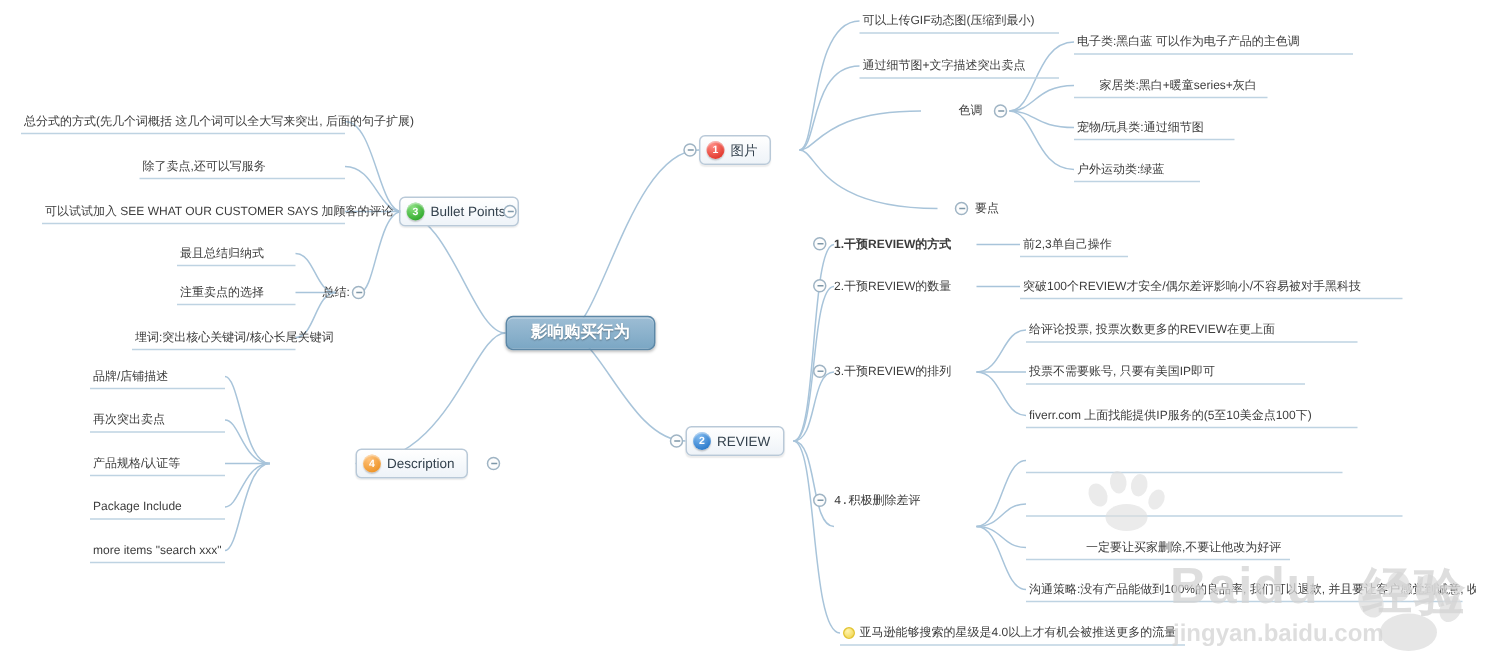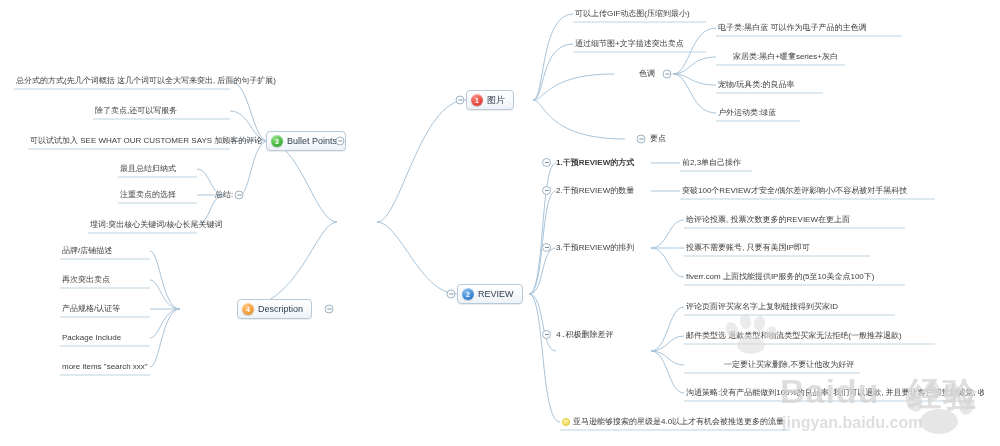--- a/index.html
+++ b/index.html
@@ -231,36 +231,39 @@
       <line x1="88" y1="233" x2="197" y2="233"></line>
 
       <line x1="60" y1="259" x2="150" y2="259"></line>
       <line x1="60" y1="288" x2="150" y2="288"></line>
       <line x1="60" y1="317" x2="150" y2="317"></line>
       <line x1="60" y1="346" x2="150" y2="346"></line>
       <line x1="60" y1="375" x2="150" y2="375"></line>
     </g>
   </svg>
 
+  <div class="node box root" style="left:337px; top:222px;">
+    <span>影响购买行为</span>
+  </div>
 
   <div class="node box" style="left:466px; top:100px;">
     <span class="badge red">1</span>
     <span>图片</span>
   </div>
   <div class="handle" style="left:460px; top:100px;"></div>
 
   <div class="node leaf" style="left:573px; top:14px;">可以上传GIF动态图(压缩到最小)</div>
   <div class="node leaf" style="left:573px; top:44px;">通过细节图+文字描述突出卖点</div>
 
   <div class="node leaf" style="left:637px; top:74px;">色调</div>
   <div class="handle" style="left:667px; top:74px;"></div>
 
   <div class="node leaf" style="left:716px; top:28px;">电子类:黑白蓝 可以作为电子产品的主色调</div>
   <div class="node leaf" style="left:716px; top:57px;margin-left:15px;">家居类:黑白+暖童series+灰白</div>
-  <div class="node leaf" style="left:716px; top:85px;">宠物/玩具类:的良品率</div>
+  <div class="node leaf" style="left:716px; top:85px;">宠物/玩具类:通过细节图</div>
   <div class="node leaf" style="left:716px; top:113px;">户外运动类:绿蓝</div>
 
   <div class="node leaf" style="left:648px; top:139px;">要点</div>
   <div class="handle" style="left:641px; top:139px;"></div>
 
   <div class="node box" style="left:457px; top:294px;">
     <span class="badge blue">2</span>
     <span>REVIEW</span>
   </div>
   <div class="handle" style="left:451px; top:294px;"></div>
@@ -278,22 +281,20 @@
   <div class="node leaf" style="left:540px; top:248px;">
     <span class="row-handle"></span><span>3.干预REVIEW的排列</span>
   </div>
   <div class="node leaf" style="left:684px; top:220px;">给评论投票, 投票次数更多的REVIEW在更上面</div>
   <div class="node leaf" style="left:684px; top:248px;">投票不需要账号, 只要有美国IP即可</div>
   <div class="node leaf" style="left:684px; top:277px;">fiverr.com 上面找能提供IP服务的(5至10美金点100下)</div>
 
   <div class="node leaf" style="left:540px; top:335px;font-family:Liberation Mono, monospace;">
     <span class="row-handle"></span><span>4.积极删除差评</span>
   </div>
-  <div class="node leaf" style="left:684px; top:307px;">评论页面评买家名字上复制链接得到买家ID</div>
-  <div class="node leaf" style="left:684px; top:336px;">邮件类型选 退款类型和物流类型买家无法拒绝(一般推荐退款)</div>
   <div class="node leaf" style="left:684px; top:365px;margin-left:38px;">一定要让买家删除,不要让他改为好评</div>
   <div class="node leaf" style="left:684px; top:393px; overflow:hidden; max-width:300px;">沟通策略:没有产品能做到100%的良品率, 我们可以退款, 并且要让客户感觉到诚意, 收邮件的比例也</div>
 
   <div class="node leaf" style="left:560px; top:422px;">
     <span class="mini-dot yellow"></span><span>亚马逊能够搜索的星级是4.0以上才有机会被推送更多的流量</span>
   </div>
 
   <div class="node box" style="left:266px; top:141px;">
     <span class="badge green">3</span>
     <span>Bullet Points</span>

